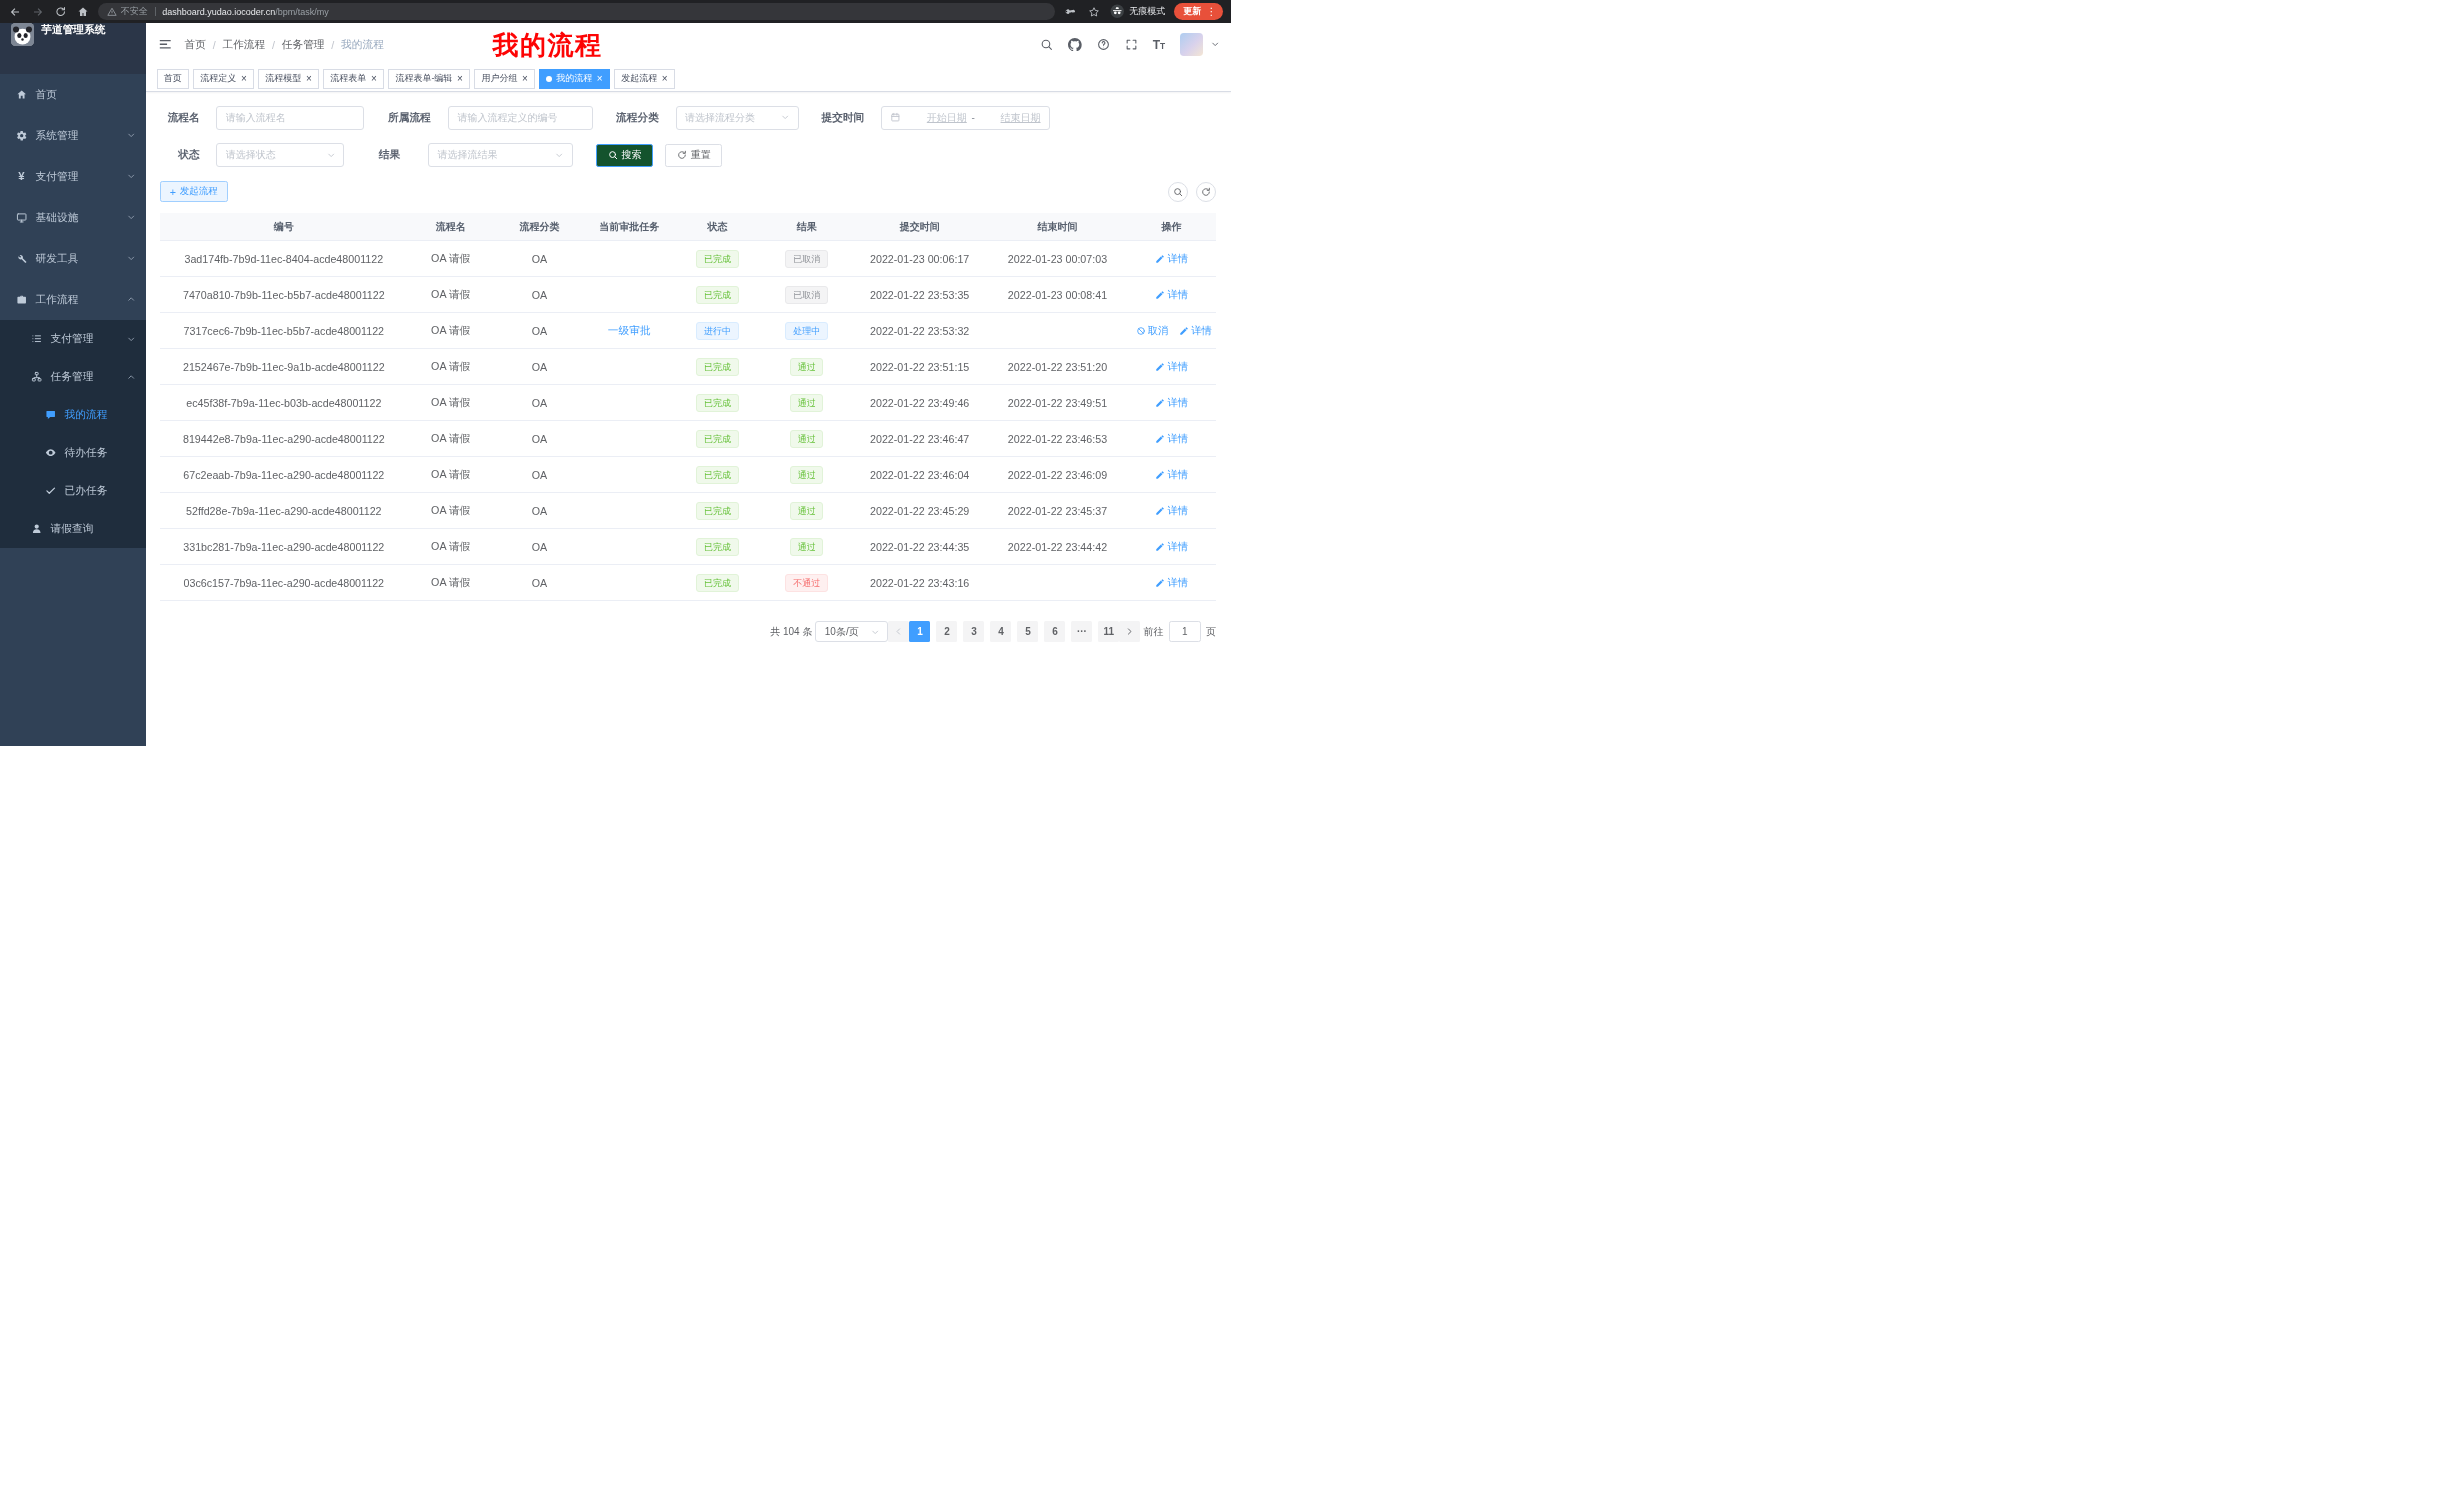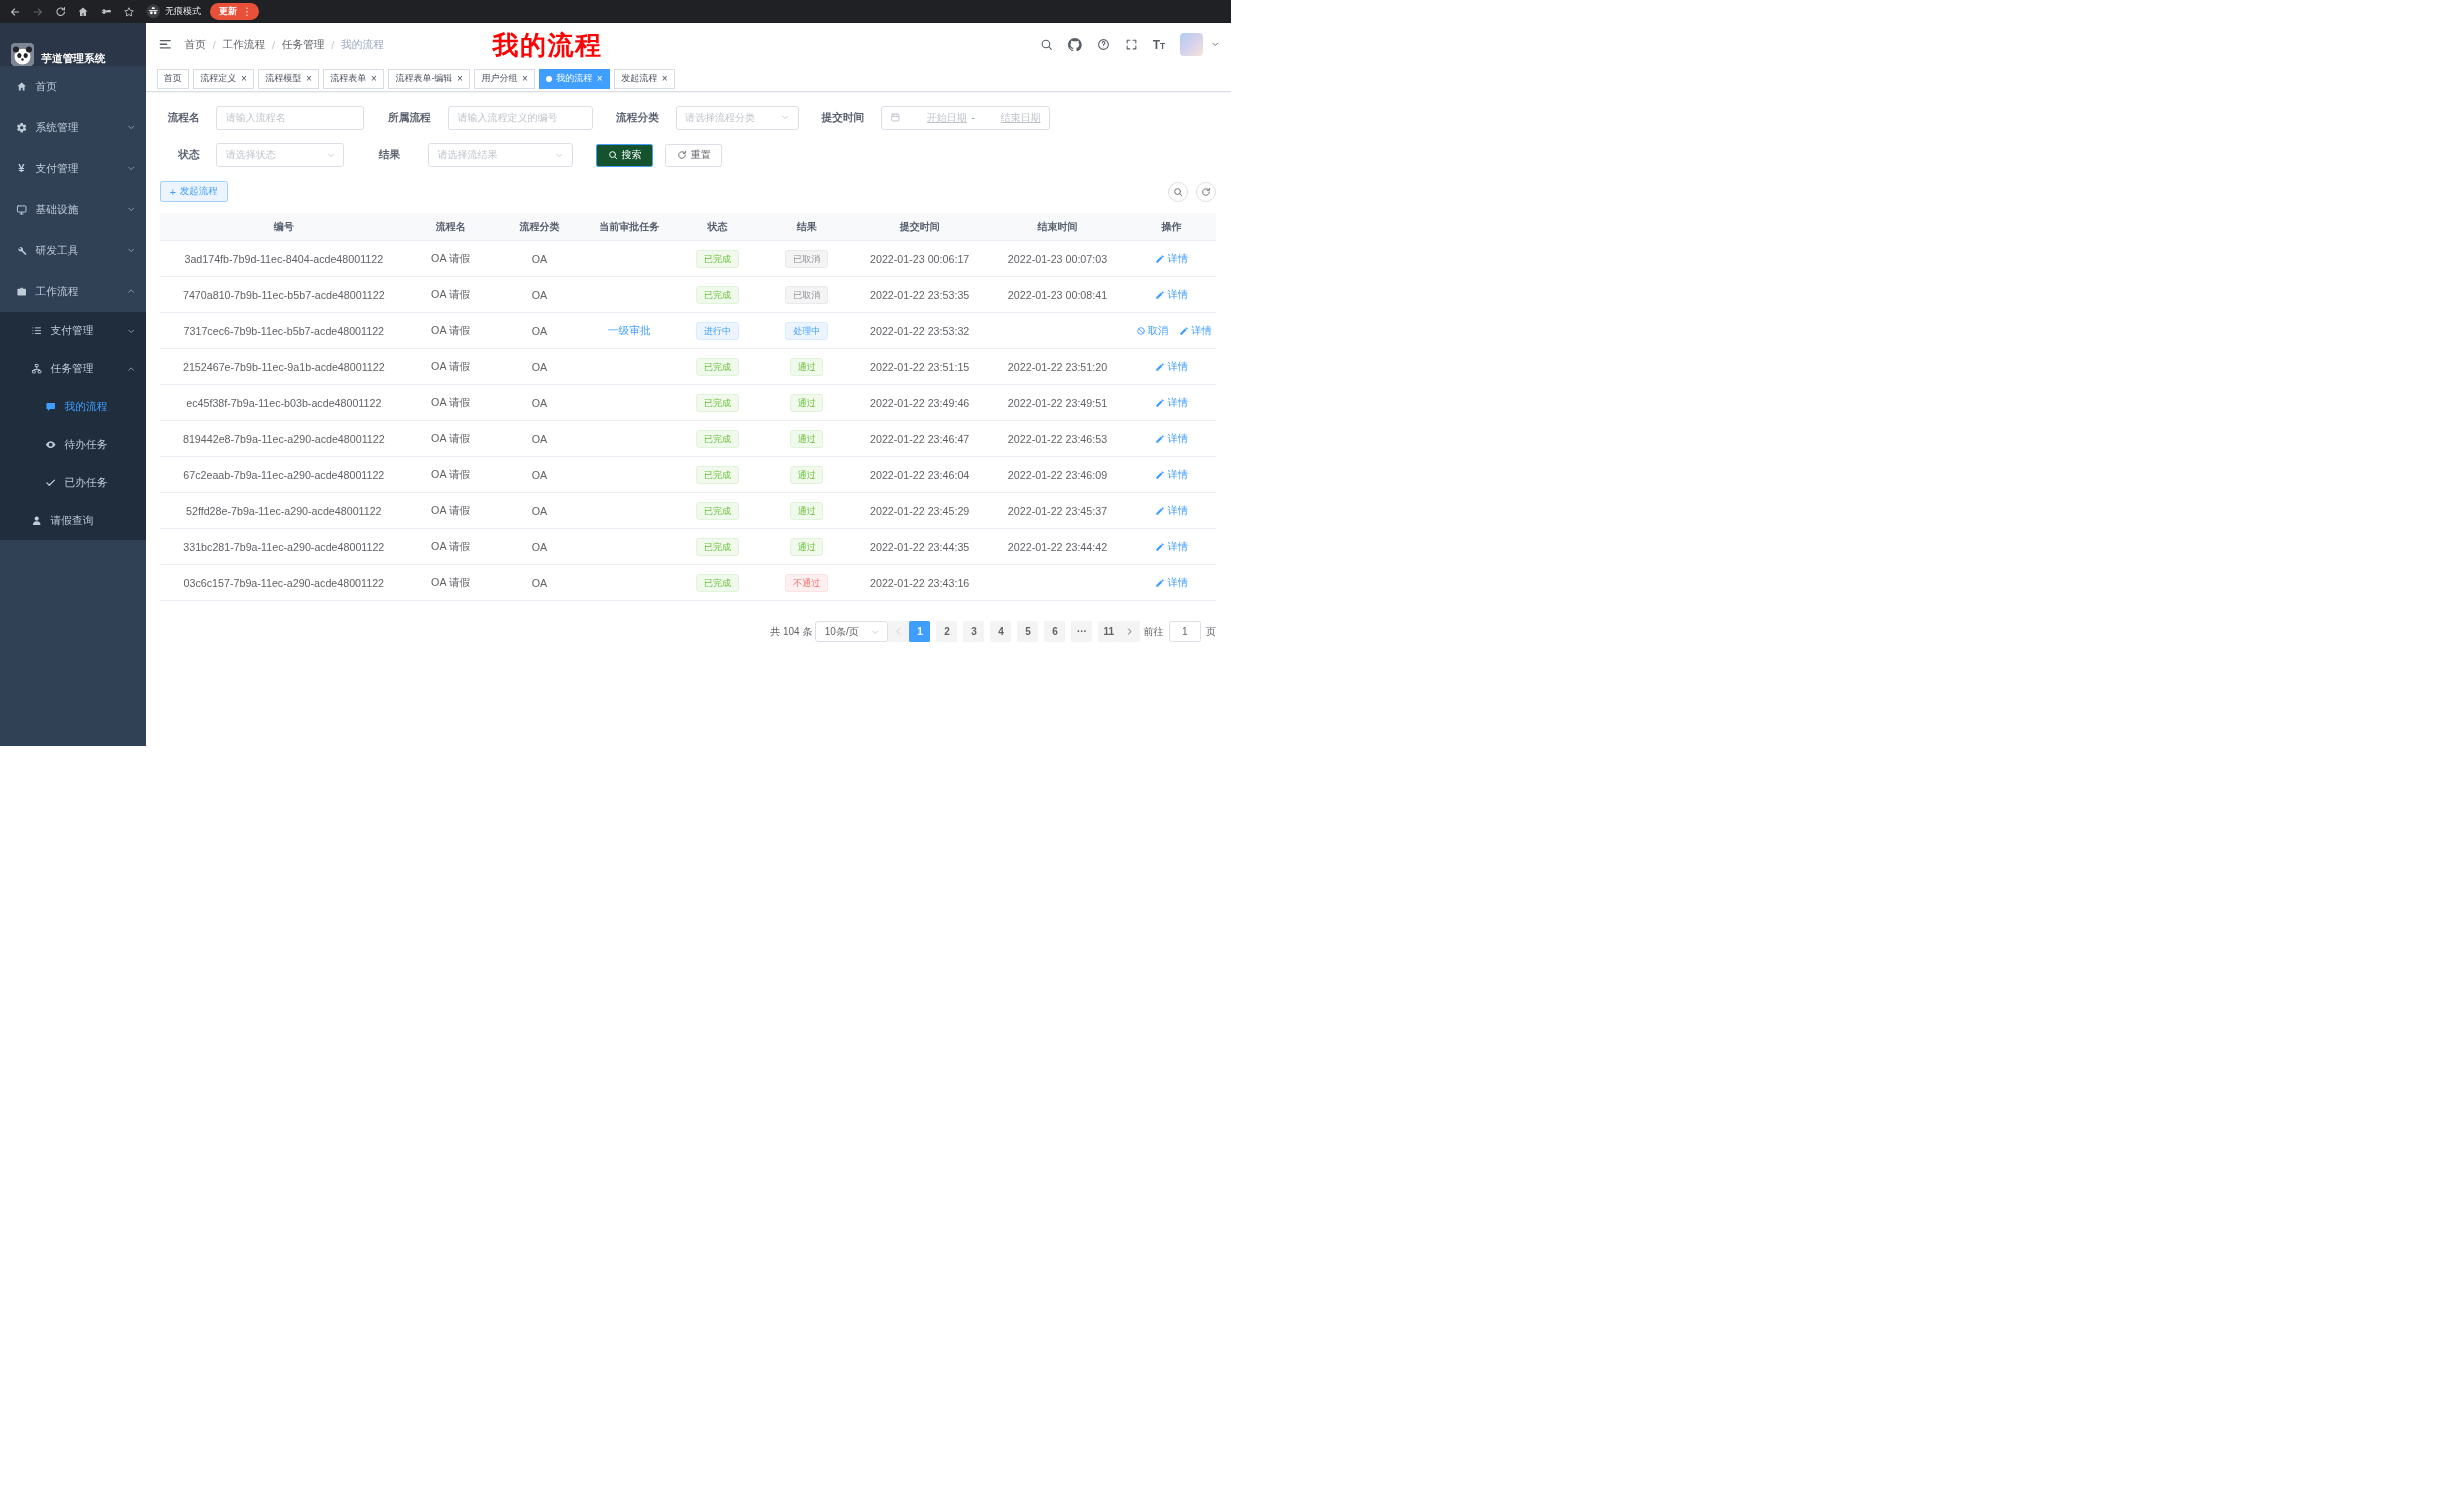--- a/index.html
+++ b/index.html
@@ -19,21 +19,21 @@
   .addr .sep { width:0.8px; height:9px; background:#5f6368; }
   .addr .host { color:#e8eaed; } .addr .path { color:#9aa0a6; }
   .bb-right { display:flex; align-items:center; gap:9px; }
   .incog { display:flex; align-items:center; gap:4.6px; color:#e8eaed; font-size:9px; white-space:nowrap; }
   .update-pill { background:#e8503a; color:#fff; font-size:9px; font-weight:700; height:16.7px; border-radius:9px; display:flex; align-items:center; gap:5.3px; padding:0 6.8px 0 9px; cursor:pointer; white-space:nowrap; }
   .update-pill .kebab { font-weight:400; font-size:10px; }
 
   
   .app { display:flex; height:724px; }
   .sidebar { width:146px; background:#304156; flex:none; display:flex; flex-direction:column; overflow:hidden; }
-  .logo-bar { height:43px; display:flex; align-items:flex-end; gap:7.6px; padding:0 10.7px; background:#2b3648; cursor:pointer; }
+  .logo-bar { height:51px; display:flex; align-items:flex-start; gap:7.6px; padding:0 10.7px; background:#2b3648; cursor:pointer; }
   .logo-avatar { width:23px; height:23px; border-radius:4.6px; overflow:hidden; background:#9aa0a6; flex:none; display:flex; align-items:center; justify-content:center; }
   .logo-title { color:#fff; font-size:10.7px; font-weight:700; white-space:nowrap; }
   .menu { flex:1; overflow:hidden; }
   .menu-item { height:41px; display:flex; align-items:center; padding:0 10.7px 0 15px; color:#bfcbd9; font-size:10.7px; cursor:pointer; }
   .menu-item.sub { background:#1f2d3d; height:38px; }
   .menu-item.lvl2 { padding-left:30px; }
   .menu-item.lvl3 { padding-left:44px; }
   .menu-item.active { color:#409eff; }
   .ic { display:inline-flex; align-items:center; justify-content:center; }
   .mi-icon { width:13px; margin-right:7.6px; justify-content:center; display:flex; font-weight:700; }
@@ -136,20 +136,34 @@
       <svg width="11.4" height="11.4" viewBox="0 0 24 24" fill="none" stroke="currentColor" stroke-width="2.2" stroke-linecap="round">
         <path d="M20 12a8 8 0 1 1-2.4-5.7"></path>
         <path d="M20 3v5h-5" stroke-linejoin="round"></path>
       </svg>
     </span>
   <span class="bb-icon">
       <svg width="12" height="12" viewBox="0 0 24 24" fill="currentColor">
         <path d="M12 3l9 8h-3v9h-5v-6h-2v6H6v-9H3z"></path>
       </svg>
     </span>
+  <div class="addr">
+    <span class="warn">
+      <span class="ic">
+          <svg width="10" height="10" viewBox="0 0 24 24" fill="none" stroke="currentColor" stroke-width="2" stroke-linejoin="round">
+            <path d="M12 3L2 20h20z"></path>
+            <path d="M12 10v4" stroke-linecap="round"></path>
+            <circle cx="12" cy="17" r="0.6" fill="currentColor" stroke="none"></circle>
+          </svg>
+        </span>
+      <span>不安全</span>
+    </span>
+    <span class="sep"></span>
+    <span><span class="host">dashboard.yudao.iocoder.cn</span><span class="path">/bpm/task/my</span></span>
+  </div>
   <div class="bb-right">
     <span class="bb-icon">
         <svg width="11.4" height="11.4" viewBox="0 0 24 24" fill="currentColor">
           <path d="M13.7 10.3a4.5 4.5 0 1 0-3.4 3.4l1.2-1.2V15h2.5v2.5H16.5V20H21v-4.5l-7.3-5.2zM7.5 8.5A1.5 1.5 0 1 1 9 7a1.5 1.5 0 0 1-1.5 1.5z" transform="rotate(-45 12 12)"></path>
         </svg>
       </span>
     <span class="bb-icon">
         <svg width="12" height="12" viewBox="0 0 24 24" fill="none" stroke="currentColor" stroke-width="1.8" stroke-linejoin="round">
           <path d="M12 3.5l2.6 5.4 6 .9-4.3 4.2 1 6-5.3-2.9-5.3 2.9 1-6L3.4 9.8l6-.9z"></path>
         </svg>

